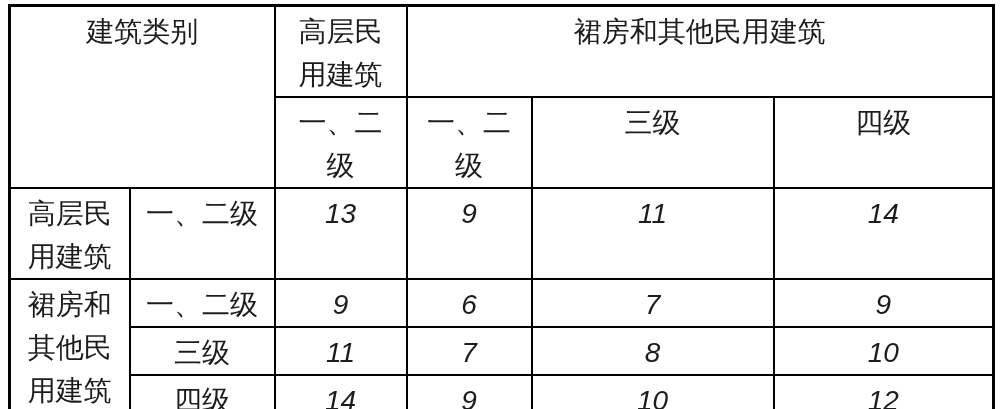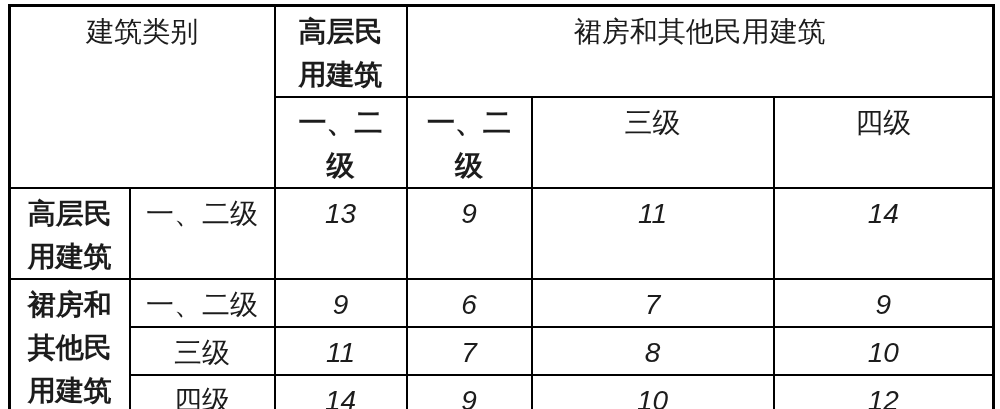--- a/index.html
+++ b/index.html
@@ -27,21 +27,21 @@
     color: #1c1c1c;
   }
   table.fire-table td {
     border: 2px solid #000000;
     text-align: center;
     vertical-align: top;
     line-height: 43px;
     padding: 3px 2px 0 2px;
     overflow: hidden;
   }
-  .pre { white-space: pre-line; font-weight: bold; }
+  .pre { white-space: pre-line; }
   tr.h1 { height: 85px; }
   tr.h2 { height: 84px; }
   tr.r1 { height: 85px; }
   tr.r2 { height: 45px; }
   tr.r3 { height: 43px; }
   tr.r4 { height: 42px; }
   td.num { font-family: "Liberation Sans", "DejaVu Sans", sans-serif; font-style: italic; }
 </style>
 </head>
 <body>

